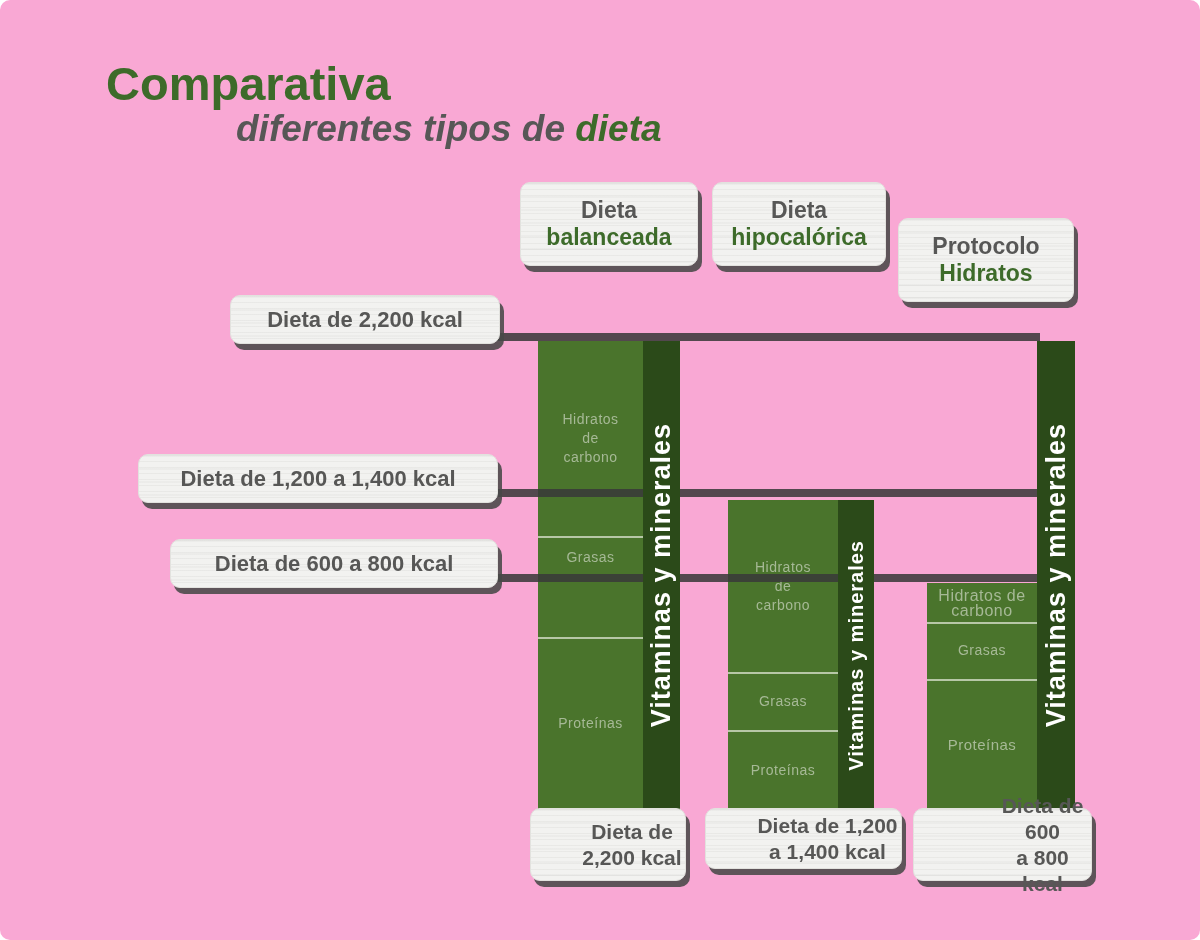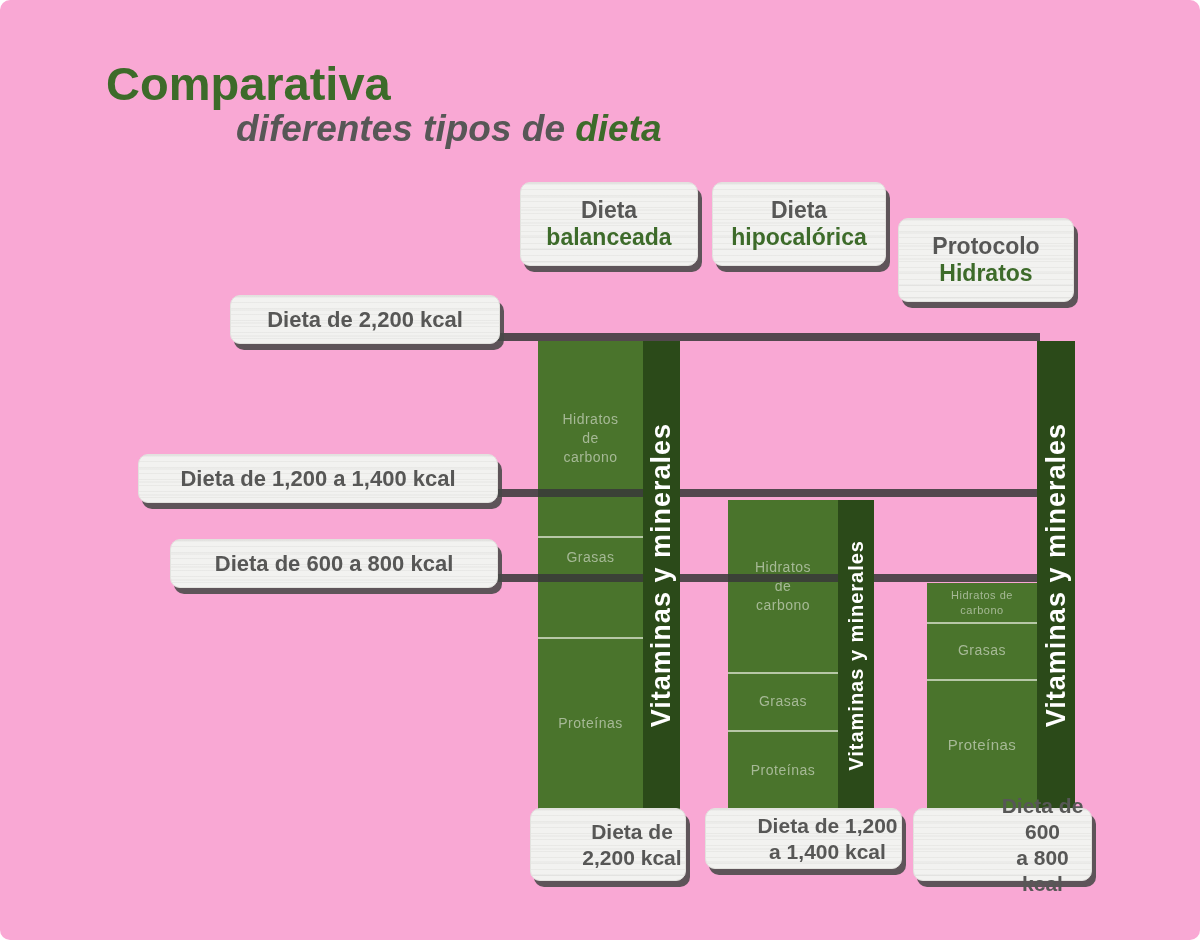--- a/index.html
+++ b/index.html
@@ -36,21 +36,21 @@
   .vstrip{
     position:absolute;background:#2B4A19;z-index:3;
     display:flex;align-items:center;justify-content:center;
   }
   .vstrip span{
     writing-mode:vertical-rl;transform:rotate(180deg);
     color:#ffffff;font-weight:bold;letter-spacing:1px;white-space:nowrap;
   }
   .seg{position:absolute;left:0;width:100%;display:flex;align-items:center;justify-content:center;text-align:center;}
   .seg-label{font-size:14px;color:#A6B996;letter-spacing:0.5px;line-height:19px;white-space:pre-line;}
-  .seg-label.small{font-size:11px;line-height:15px;}
+  .seg-label.small{font-size:16px;line-height:15px;}
   .divider{position:absolute;left:0;width:100%;height:2px;background:#B7C7A7;}
   .grasas1{position:absolute;left:0;width:100%;top:207px;text-align:center;}
 </style>
 </head>
 <body>
 
 <div class="stage">
 
   <div class="title-main">Comparativa</div>
   <div class="title-sub"><span>diferentes tipos de </span><span class="accent">dieta</span></div>

